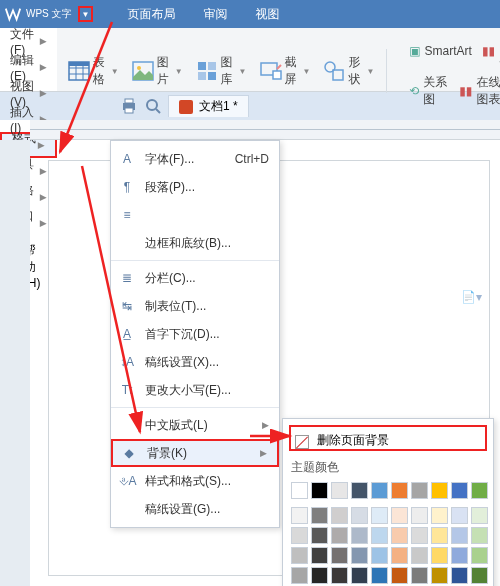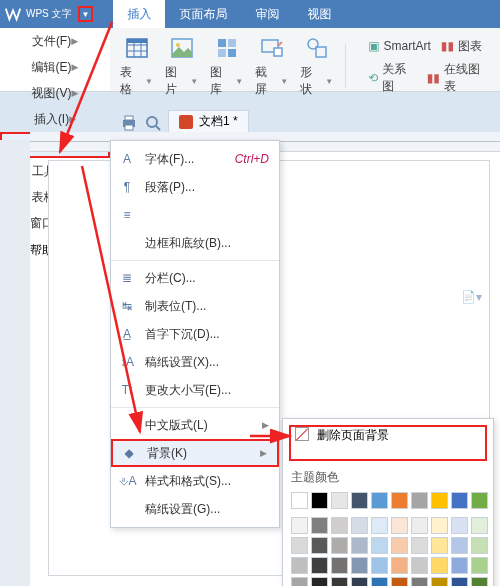--- a/index.html
+++ b/index.html
@@ -16,48 +16,48 @@
 
   .ribbon { height:64px; background:#f3f5f7; border-bottom:1px solid #d0d6db; display:flex; }
   .left-menu { width:110px; background:#fff; }
   .left-menu .item { height:26px; display:flex; align-items:center; padding:0 10px; justify-content:center; color:#333; }
   .left-menu .item .arr { color:#888; font-size:9px; }
   .left-menu .item.hl { border:2px solid #e22; background:#e8f0fb; }
   .left-menu .help { display:flex; align-items:center; gap:6px; padding:6px 10px 0; }
   .left-menu .help .q { width:14px; height:14px; border-radius:50%; background:#2b7cd3; color:#fff; font-size:10px; display:flex; align-items:center; justify-content:center; }
 
   .ribbon-groups { display:flex; padding:6px 10px; gap:12px; align-items:center; }
-  .rg { display:flex; flex-direction:column; align-items:center; gap:2px; color:#444; }
+  .rg { display:flex; flex-direction:row; align-items:center; gap:2px; color:#444; }
   .rg .ico { width:28px; height:28px; display:flex; align-items:center; justify-content:center; }
   .rg .lbl { font-size:11px; display:flex; align-items:center; gap:2px; }
   .sep { width:1px; height:44px; background:#d6dde4; }
   .top-chips { display:flex; gap:10px; margin-left:6px; }
   .chip { display:flex; align-items:center; gap:4px; color:#444; }
 
-  .doc-tabrow { height:40px; background:#dbe6f3; display:flex; align-items:flex-end; padding-left:120px; gap:6px; }
+  .doc-tabrow { height:28px; background:#dbe6f3; display:flex; align-items:center; padding-left:120px; gap:6px; }
   .doc-tabrow .picon { width:18px; height:18px; }
   .doc-tabrow .dtab { background:#f4f8fd; height:22px; padding:0 10px; display:flex; align-items:center; gap:6px; border:1px solid #cad6e4; border-bottom:none; }
   .doc-tabrow .dtab .wicon { width:14px;height:14px;background:#d24726;display:inline-block;border-radius:2px; }
 
   .ruler { height:20px; background:#f0f3f7; border-bottom:1px solid #d0d6db; margin-left:30px; position:relative; }
   .ruler::before { content:""; position:absolute; left:0; right:0; top:9px; height:1px; background:#b8c4d0; }
   .vgutter { position:absolute; left:0; top:140px; bottom:0; width:30px; background:#e6ecf2; }
   .page-area { position:absolute; left:48px; top:160px; right:10px; bottom:10px; background:#fff; border:1px solid #d0d6db; }
   .page-ghost { position:absolute; right:18px; top:290px; color:#9fb6d4; font-size:12px; display:flex; align-items:center; gap:2px; }
 
   .submenu { position:absolute; left:110px; top:140px; width:170px; background:#fff; border:1px solid #c6ced8; box-shadow:2px 2px 6px rgba(0,0,0,.15); padding:4px 0; }
   .submenu .mi { height:28px; display:flex; align-items:center; padding:0 10px 0 8px; gap:10px; color:#333; justify-content:flex-start; }
   .submenu .mi .mico { width:16px; text-align:center; color:#5a7aa0; }
-  .submenu .mi .hot { margin-left:auto; color:#be185d;font-style:italic; }
+  .submenu .mi .hot { margin-left:auto; color:#404040; }
   .submenu .mi .arr { margin-left:auto; color:#888; font-size:9px; }
   .submenu hr { border:none; border-top:1px solid #e2e7ee; margin:3px 0; }
   .submenu .mi.hl { border:2px solid #e22; background:#eaf1fb; }
 
   .colorpanel { position:absolute; left:282px; top:418px; width:212px; background:#fff; border:1px solid #c6ced8; box-shadow:2px 2px 6px rgba(0,0,0,.15); padding:6px; }
-  .colorpanel .row1 { display:flex; align-items:flex-start; gap:8px; height:36px; padding:0 4px; border:2px solid #e22; border-bottom:2px solid #e22; }
+  .colorpanel .row1 { display:flex; align-items:flex-end; gap:8px; height:26px; padding:0 4px; border:2px solid #e22; border-bottom:2px solid #e22; }
   .colorpanel .row1 .noico { width:14px; height:14px; border:1px solid #999; position:relative; }
   .colorpanel .row1 .noico::after { content:""; position:absolute; left:-2px; right:-2px; top:50%; height:1px; background:#c33; transform:rotate(-45deg); }
   .colorpanel .hdr { margin:8px 2px 4px; color:#555; }
   .colorpanel .swatches { display:grid; grid-template-columns:repeat(10,1fr); gap:3px; padding:2px; }
   .sw { width:17px; height:17px; border:1px solid #c8d0da; }
 
   svg.anno { position:absolute; left:0; top:0; pointer-events:none; z-index:50; }
 
   .ico svg { width:24px; height:24px; }
 </style>
@@ -68,21 +68,20 @@
   <span class="wlogo">
     <svg viewBox="0 0 20 20">
         <path d="M2 4 L6 16 L10 6 L14 16 L18 4" stroke="#fff" stroke-width="2" fill="none"></path>
       </svg>
   </span>
   <span class="apptitle">WPS 文字</span>
   <span class="dropdown-box">
       <span class="tri">▼</span>
     </span>
   <div class="tabs" id="tabs">
-      <div class="tab active">插入</div>
       <div class="tab">页面布局</div>
       <div class="tab">审阅</div>
       <div class="tab">视图</div>
     </div>
 </div>
 
 <div class="ribbon">
   <div class="left-menu" id="leftmenu">
       <div class="item">
         <span>文件(F)</span>

